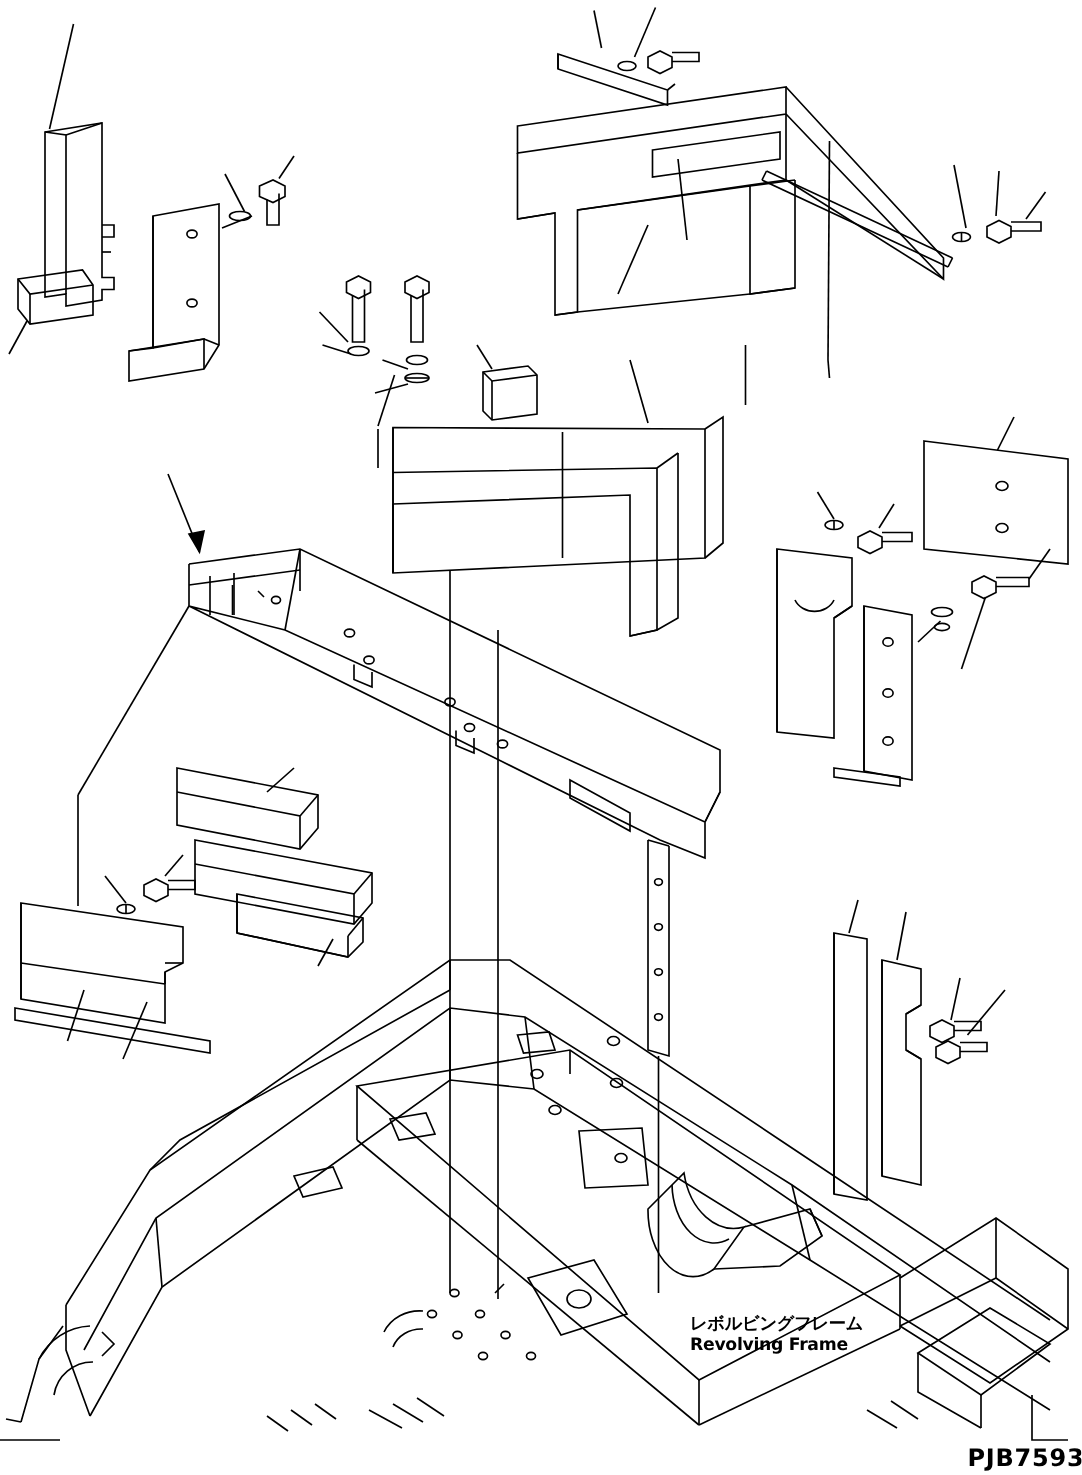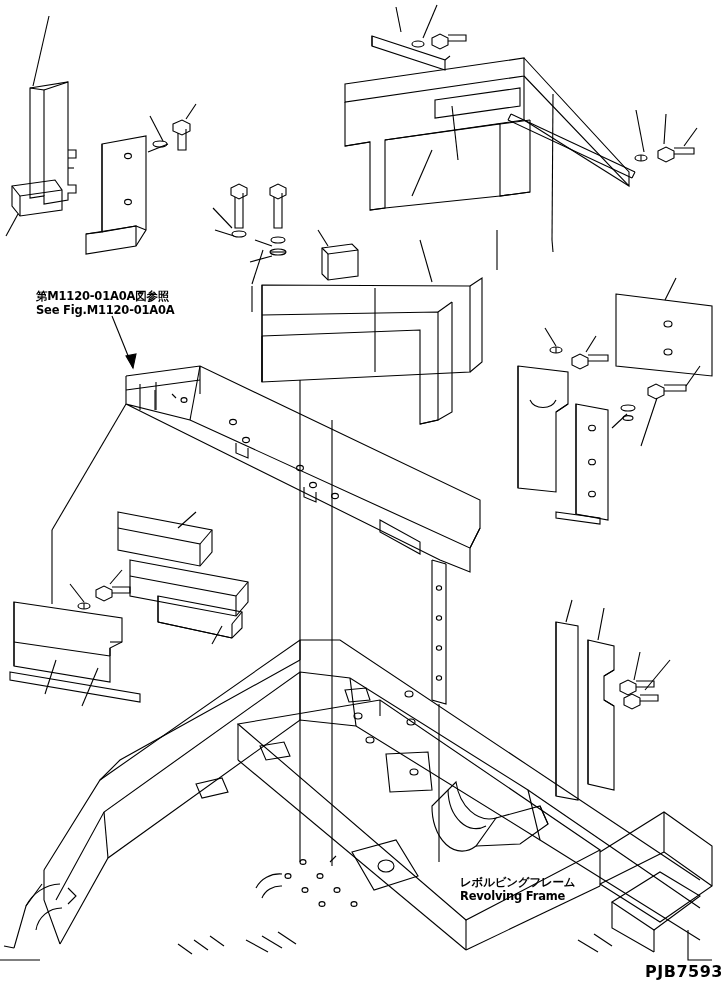--- a/index.html
+++ b/index.html
@@ -433,20 +433,18 @@
 
       <g>
         <path d="M178 944 L192 954"></path>
         <path d="M194 940 L208 950"></path>
         <path d="M210 936 L224 946"></path>
       </g>
 
     </g>
   </svg>
 
-  <div class="label label-jp" id="label-see-fig"><span>第M1120-01A0A図参照</span>
-<span>See Fig.M1120-01A0A</span></div>
 
   <div class="label label-jp" id="label-revolving"><span>レボルビングフレーム</span>
 <span>Revolving Frame</span></div>
 
   <div class="label" id="label-partno">PJB7593</div>
 </div>
 
 </body></html>

